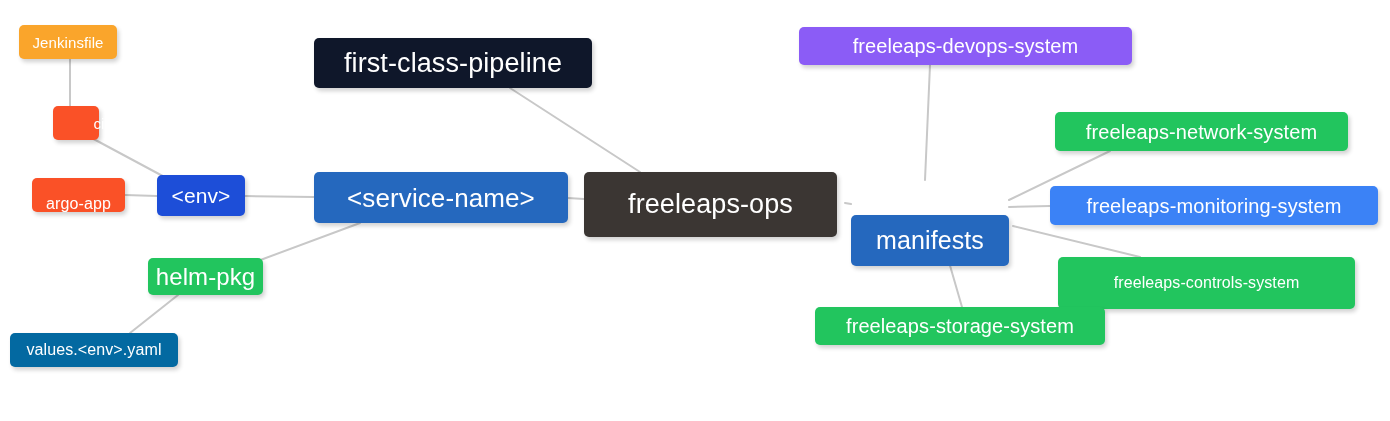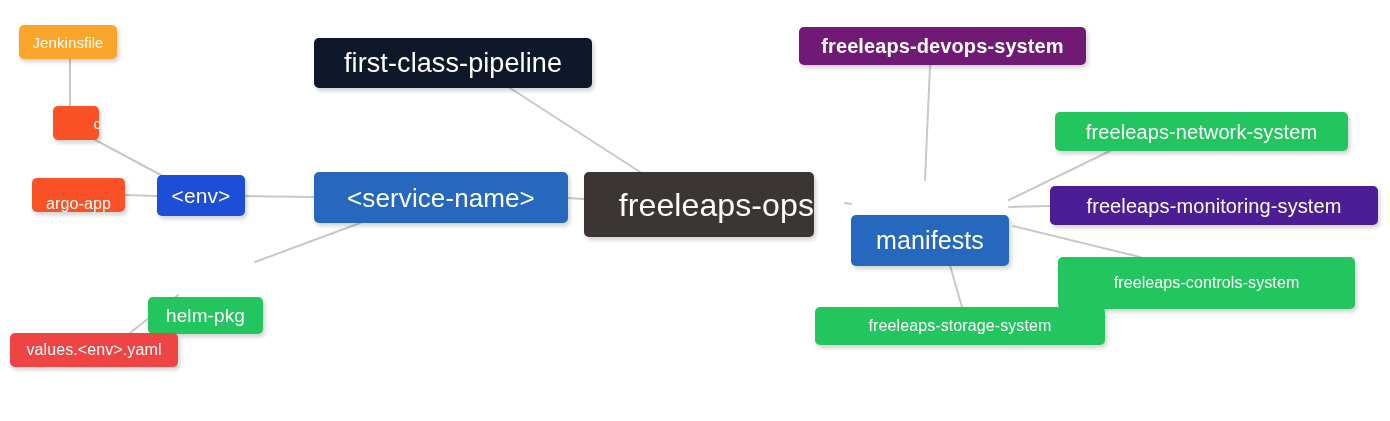--- a/index.html
+++ b/index.html
@@ -69,47 +69,47 @@
       </div>
       <div class="node" style="left: 53px; top: 106px; width: 39px; height: 34px; background: rgb(250, 81, 39); font-size: 15px; padding-left: 46px;">
         <span>ci</span>
       </div>
       <div class="node" style="left: 32px; top: 178px; width: 93px; height: 34px; background: rgb(250, 81, 39); font-size: 16px; align-items: flex-end;">
         <span>argo-app</span>
       </div>
       <div class="node" style="left: 157px; top: 175px; width: 88px; height: 41px; background: #1d4ed8; font-size: 21px;">
         <span>&lt;env&gt;</span>
       </div>
-      <div class="node" style="left: 148px; top: 258px; width: 115px; height: 37px; background: rgb(34, 197, 94); font-size: 19px; margin-top: 39px;">
+      <div class="node" style="left: 148px; top: 258px; width: 115px; height: 37px; background: rgb(34, 197, 94); font-size: 24px;">
         <span>helm-pkg</span>
       </div>
-      <div class="node" style="left: 10px; top: 333px; width: 168px; height: 34px; background: #ef4444; font-size: 16px;">
+      <div class="node" style="left: 10px; top: 333px; width: 168px; height: 34px; background: #0369a1; font-size: 16px;">
         <span>values.&lt;env&gt;.yaml</span>
       </div>
       <div class="node" style="left: 314px; top: 38px; width: 278px; height: 50px; background: #0f172a; font-size: 27px;">
         <span>first-class-pipeline</span>
       </div>
       <div class="node" style="left: 314px; top: 172px; width: 254px; height: 51px; background: rgb(37, 104, 190); font-size: 26px;">
         <span>&lt;service-name&gt;</span>
       </div>
-      <div class="node" style="left: 584px; top: 172px; width: 230px; height: 65px; background: rgb(59, 54, 51); font-size: 32px; justify-content: flex-end;">
+      <div class="node" style="left: 584px; top: 172px; width: 253px; height: 65px; background: rgb(59, 54, 51); font-size: 27px;">
         <span>freeleaps-ops</span>
       </div>
       <div class="node" style="left: 851px; top: 180px; width: 158px; height: 51px; background: rgb(37, 104, 190); font-size: 25px; margin-top: 35px;">
         <span>manifests</span>
       </div>
-      <div class="node" style="left: 799px; top: 27px; width: 287px; height: 38px; background: #701a75; font-size: 20px; font-weight: bold;">
+      <div class="node" style="left: 799px; top: 27px; width: 333px; height: 38px; background: #8b5cf6; font-size: 20px;">
         <span>freeleaps-devops-system</span>
       </div>
       <div class="node" style="left: 1055px; top: 112px; width: 293px; height: 39px; background: rgb(34, 197, 94); font-size: 20px;">
         <span>freeleaps-network-system</span>
       </div>
-      <div class="node" style="left: 1050px; top: 186px; width: 328px; height: 39px; background: #4c1d95; font-size: 20px;">
+      <div class="node" style="left: 1050px; top: 186px; width: 328px; height: 39px; background: #3b82f6; font-size: 20px;">
         <span>freeleaps-monitoring-system</span>
       </div>
       <div class="node" style="left: 1058px; top: 257px; width: 297px; height: 52px; background: rgb(34, 197, 94); font-size: 16px;">
         <span>freeleaps-controls-system</span>
       </div>
-      <div class="node" style="left: 815px; top: 307px; width: 290px; height: 38px; background: rgb(34, 197, 94); font-size: 16px;">
+      <div class="node" style="left: 815px; top: 307px; width: 290px; height: 38px; background: rgb(34, 197, 94); font-size: 20px;">
         <span>freeleaps-storage-system</span>
       </div>
     </div>
 </div>
 
 </body></html>

